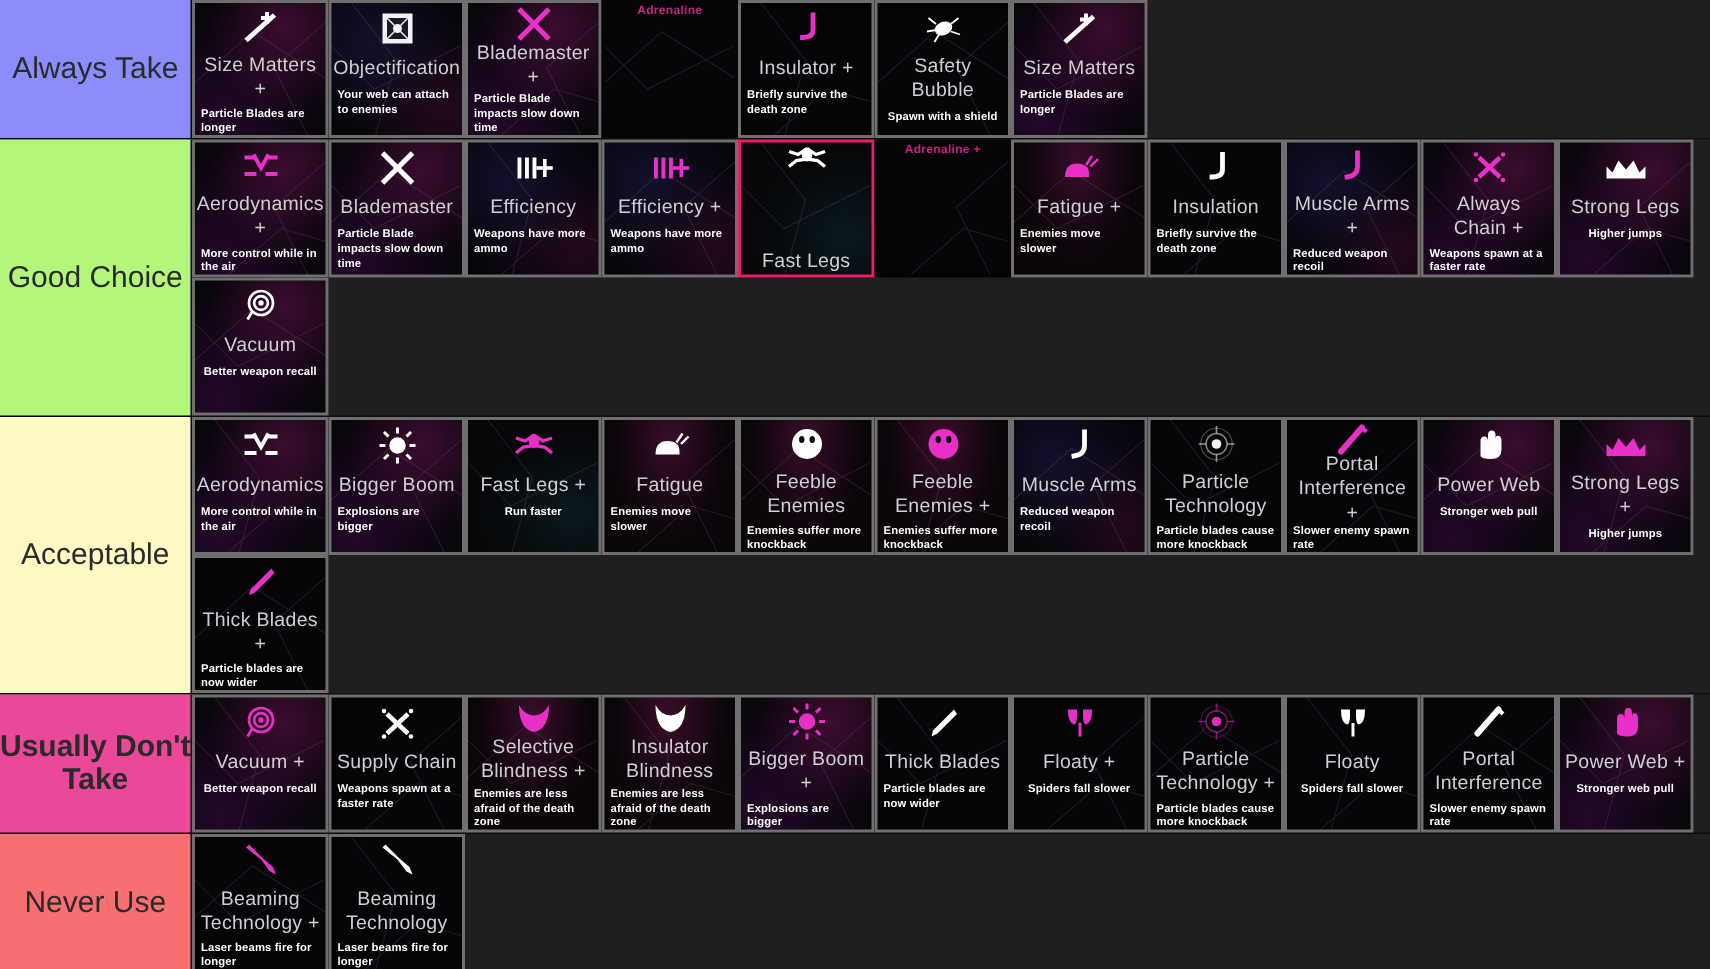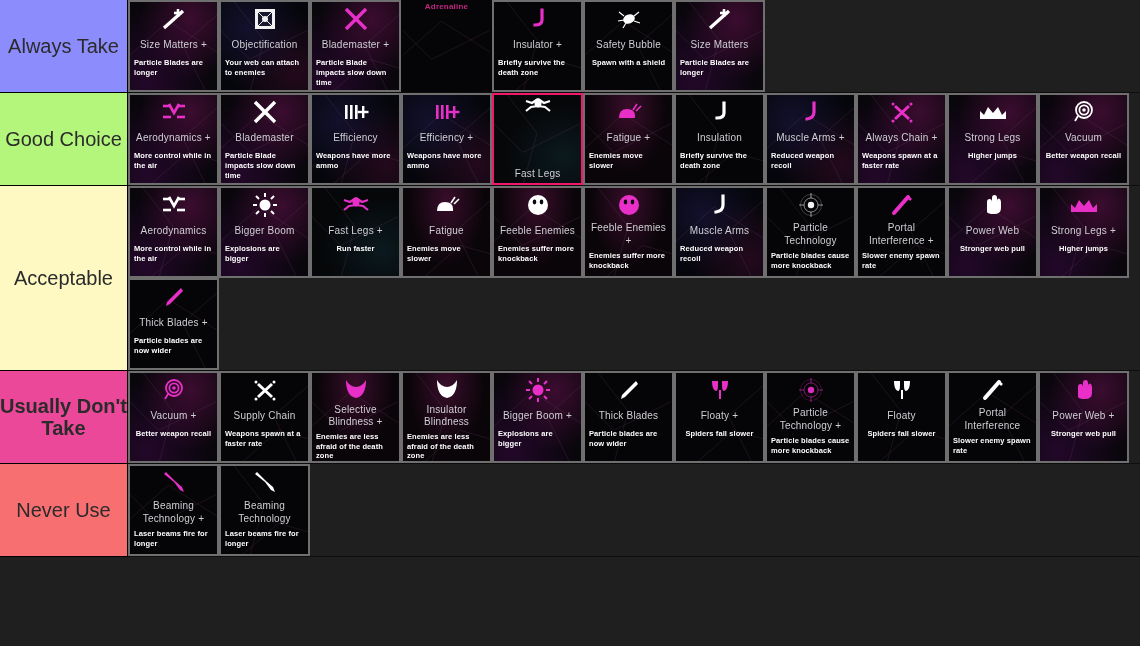--- a/index.html
+++ b/index.html
@@ -72,21 +72,21 @@
     position: absolute; inset: 0; pointer-events: none; opacity: .5;
   }
   .card-icon {
     height: 34px; width: 100%;
     display: flex; align-items: center; justify-content: center;
     position: relative; z-index: 2;
     font-size: 19px; line-height: 1;
   }
   .card-title {
     position: relative; z-index: 2;
-    font-size: 10px; color: #cfcfd4; text-align: center;
+    font-size: 13px; color: #cfcfd4; text-align: center;
     line-height: 1.25; padding: 0 3px; min-height: 18px;
     display: flex; align-items: center; justify-content: center;
     letter-spacing: .2px;
   }
   .card-desc {
     position: relative; z-index: 2;
     font-size: 7.5px; color: #ffffff; font-weight: bold; 
     line-height: 1.3; padding: 4px 4px 0 4px; letter-spacing: .1px;
   }
   .card.titleonly { justify-content: flex-start; }
@@ -288,20 +288,26 @@
             </svg>
             <div class="card-icon">
               <svg width="28" height="22" viewBox="0 0 28 22">
                 <path d="M14 4 L8 8 L2 6 M14 11 L7 12 L2 16 M14 4 L20 8 L26 6 M14 11 L21 12 L26 16" fill="none" stroke="#ffffff" stroke-width="2.2"></path>
                 <ellipse cx="14" cy="8" rx="3.6" ry="4.6" fill="#ffffff"></ellipse>
               </svg>
             </div>
             <div class="card-title">Fast Legs</div>
             <div class="card-desc">Run faster</div>
           </div>
+          <div class="card tint-e frame-none titleonly">
+            <svg class="web" viewBox="0 0 91 92" preserveAspectRatio="none">
+              <path d="M95 10 L55 45 L80 95 M20 95 L60 60 L95 70" fill="none" stroke="#7a4a74" stroke-width="0.8" opacity="0.55"></path>
+            </svg>
+            <div class="card-title">Adrenaline +</div>
+          </div>
           <div class="card tint-c frame-dim">
             <svg class="web" viewBox="0 0 91 92" preserveAspectRatio="none">
               <path d="M-5 25 L30 60 L90 30 M-5 60 L40 20 L95 55" fill="none" stroke="#7a4a74" stroke-width="0.8" opacity="0.55"></path>
             </svg>
             <div class="card-icon">
               <svg width="26" height="20" viewBox="0 0 26 20">
                 <path d="M3 16 Q3 7 11 7 Q19 7 19 14 L19 16 Z" fill="#e830c8"></path>
                 <line x1="17" y1="8" x2="21" y2="2" stroke="#e830c8" stroke-width="1.6"></line>
                 <line x1="20" y1="9" x2="25" y2="4" stroke="#e830c8" stroke-width="1.6"></line>
               </svg>

